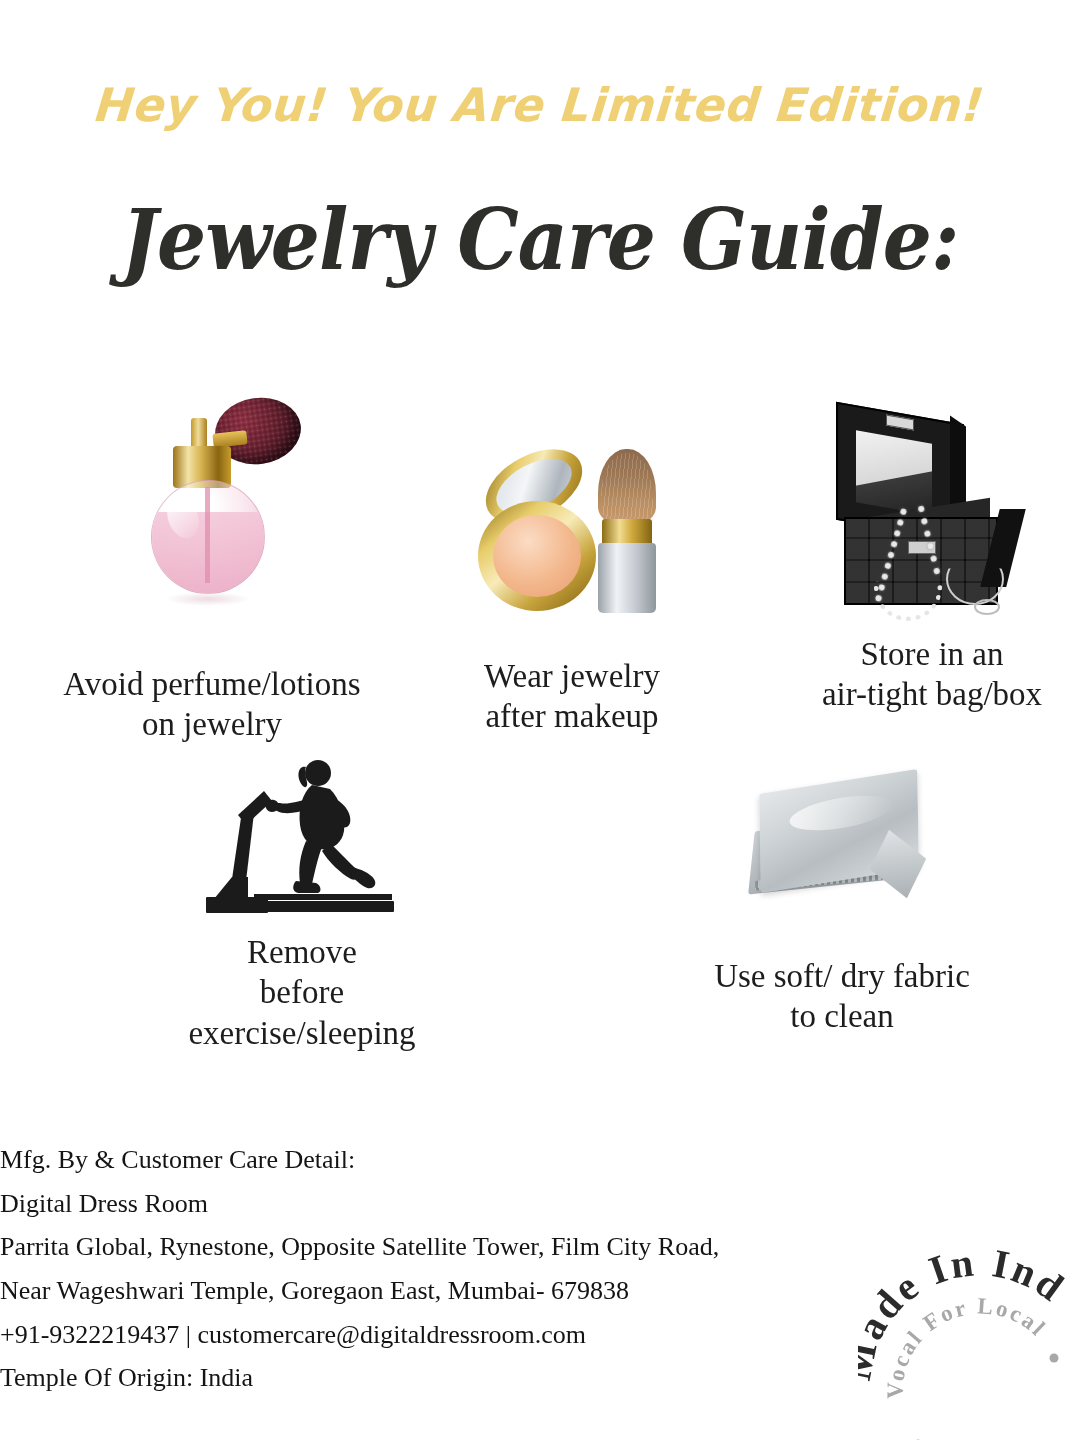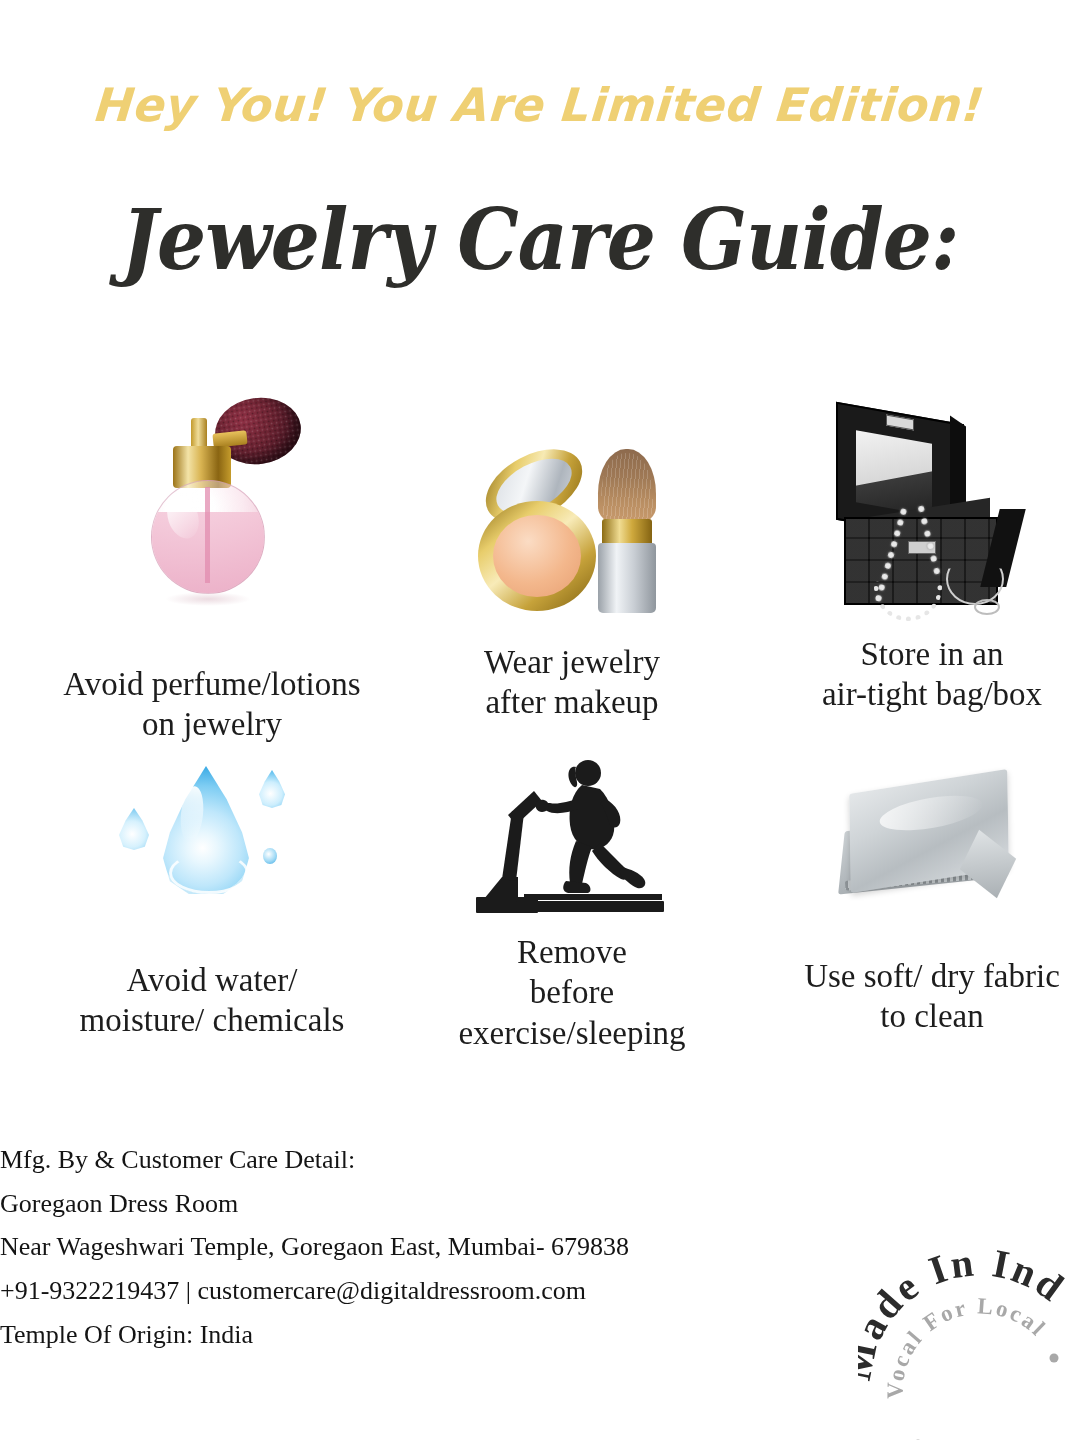--- a/index.html
+++ b/index.html
@@ -93,21 +93,21 @@
 
   .caption {
     font-family: "Liberation Serif", "DejaVu Serif", serif;
     font-size: 33px;
     line-height: 1.22;
     color: #1d1d1d;
     text-align: center;
     white-space: pre-line;
   }
   .cap-r1c1 { margin-top: 46px; }
-  .cap-r1c2 { margin-top: 24px; }
+  .cap-r1c2 { margin-top: 38px; }
   .cap-r1c3 { margin-top: 16px; }
   .cap-r2c1 { margin-top: 44px; }
   .cap-r2c2 { margin-top: 40px; }
   .cap-r2c3 { margin-top: 16px; }
 
   
   .footer {
     position: absolute;
     top: 1138px;
     left: 0;
@@ -498,34 +498,20 @@
           </div>
         </div>
         <div class="caption cap-r1c3">Store in an
 air-tight bag/box</div>
       </div>
 
     </div>
 
     <div class="row row-2">
 
-      <div class="cell">
-        <div class="icon-box">
-          <div class="water">
-            <div class="drop-main"></div>
-            <div class="drop-gloss"></div>
-            <div class="drop-arc"></div>
-            <div class="drop-s1"></div>
-            <div class="drop-s2"></div>
-            <div class="drop-s3"></div>
-          </div>
-        </div>
-        <div class="caption cap-r2c1">Avoid water/
-moisture/ chemicals</div>
-      </div>
 
       <div class="cell">
         <div class="icon-box">
           <div class="tread">
             <svg width="200" height="165" viewBox="0 0 200 165" aria-hidden="true">
               <g fill="#1b1b1b">
 
                 <path d="M12 148 L30 126 L46 126 L46 148 Z"></path>
                 <rect x="4" y="146" width="62" height="16" rx="1"></rect>
                 <rect x="44" y="150" width="148" height="11" rx="1"></rect>
@@ -571,21 +557,22 @@
         </div>
         <div class="caption cap-r2c2">Use soft/ dry fabric
 to clean</div>
       </div>
 
     </div>
   </div>
 
   <div class="footer">
     <div>Mfg. By &amp; Customer Care Detail:</div>
-    <div>Goregaon Dress Room</div>
+    <div>Digital Dress Room</div>
+    <div>Parrita Global, Rynestone, Opposite Satellite Tower, Film City Road,</div>
     <div>Near Wageshwari Temple, Goregaon East, Mumbai- 679838</div>
     <div>+91-9322219437 | customercare@digitaldressroom.com</div>
     <div>Temple Of Origin: India</div>
   </div>
 
   <div class="badge">
     <svg width="230" height="230" viewBox="0 0 230 230">
       <defs>
         <path id="arcOuter" d="M 14,150 A 108,108 0 0 1 194,56"></path>
         <path id="arcInner" d="M 48,166 A 78,78 0 0 1 186,98"></path>

